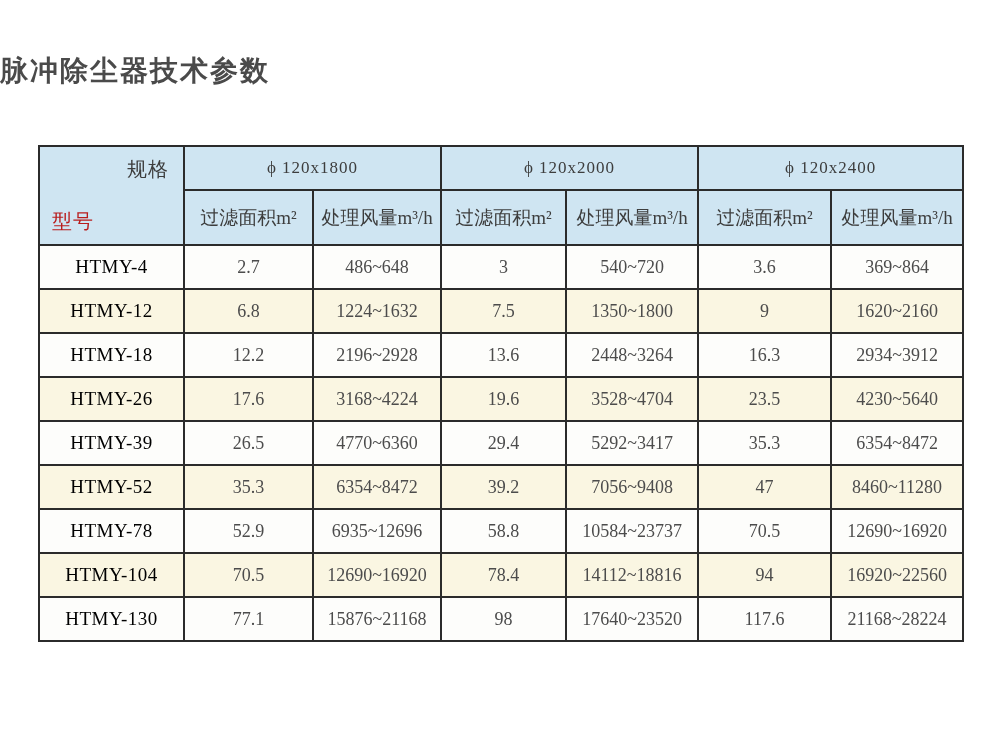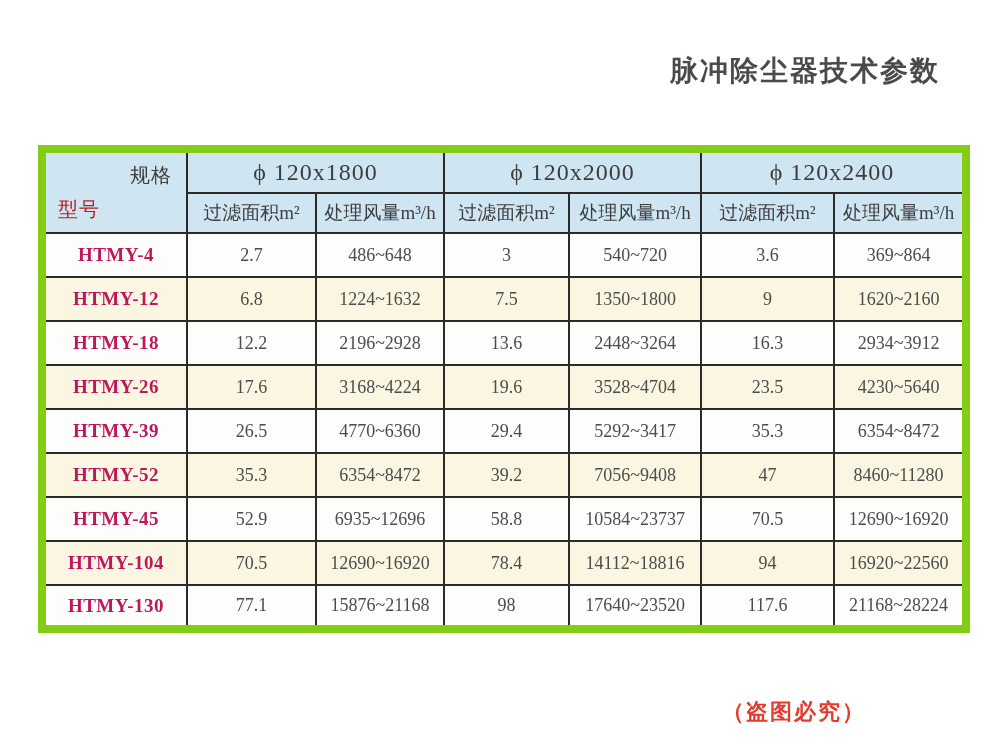--- a/index.html
+++ b/index.html
@@ -8,48 +8,48 @@
     background: #ffffff;
     font-family: "Liberation Serif", "DejaVu Serif", serif;
     overflow: hidden;
     position: relative;
   }
   .page { position: relative; width: 1000px; height: 750px; }
 
   .title {
     position: absolute;
     top: 52px; left: 0; width: 940px;
-    text-align: right;
+    text-align: left;
     font-size: 28px;
     font-weight: bold;
     color: #4a4a4a;
     letter-spacing: 2px;
   }
 
   table.spec-table {
     position: absolute;
     left: 38px; top: 145px;
     width: 924px;
     border-collapse: collapse;
     table-layout: fixed;
-    border: 8px solid #84cc16;
+    border: 1px solid #84cc16;
   }
   .spec-table th, .spec-table td {
     border: 2px solid #2b2b2b;
     text-align: center;
     vertical-align: middle;
     overflow: hidden;
   }
   .spec-table thead th, .spec-table td.corner {
     background: #cfe5f2;
     font-weight: normal;
     color: #3d3d3d;
   }
-  tr.group-row th { height: 44px; font-size: 24px; letter-spacing: 1px; }
-  tr.sub-row th   { height: 40px; font-size: 19px; }
+  tr.group-row th { height: 44px; font-size: 17px; letter-spacing: 1px; }
+  tr.sub-row th   { height: 55px; font-size: 19px; }
 
   td.corner {
     position: relative;
     background-image: linear-gradient(to bottom right,
       transparent calc(50% - 1.5px),
       #2b2b2b calc(50% - 1.5px),
       #2b2b2b calc(50% + 1.5px),
       transparent calc(50% + 1.5px));
   }
   .corner-spec {
@@ -57,21 +57,21 @@
     font-size: 20px; color: #3d3d3d; letter-spacing: 1px;
   }
   .corner-model {
     position: absolute; bottom: 9px; left: 12px;
     font-size: 20px; color: #b91c1c; letter-spacing: 1px;
   }
 
   tbody tr { height: 44px; background: #fdfdfb; }
   tbody tr:nth-child(even) { background: #faf6e2; }
   tbody td { font-size: 18px; color: #4c4c4c; }
-  tbody td.model { font-size: 19px; font-weight: bold; color: #be185d; letter-spacing: 0.5px; }
+  tbody td.model { font-size: 19px; font-weight: normal; color: #000000; letter-spacing: 0.5px; }
 
   .notice {
     position: absolute;
     top: 697px; left: 722px;
     font-size: 22px;
     font-weight: bold;
     color: #e73a2e;
     letter-spacing: 2px;
     font-family: "Liberation Sans", "DejaVu Sans", sans-serif;
   }
@@ -161,21 +161,21 @@
       <tr>
         <td class="model">HTMY-52</td>
         <td>35.3</td>
         <td>6354~8472</td>
         <td>39.2</td>
         <td>7056~9408</td>
         <td>47</td>
         <td>8460~11280</td>
       </tr>
       <tr>
-        <td class="model">HTMY-45</td>
+        <td class="model">HTMY-78</td>
         <td>52.9</td>
         <td>6935~12696</td>
         <td>58.8</td>
         <td>10584~23737</td>
         <td>70.5</td>
         <td>12690~16920</td>
       </tr>
       <tr>
         <td class="model">HTMY-104</td>
         <td>70.5</td>
@@ -190,15 +190,14 @@
         <td>77.1</td>
         <td>15876~21168</td>
         <td>98</td>
         <td>17640~23520</td>
         <td>117.6</td>
         <td>21168~28224</td>
       </tr>
     </tbody>
   </table>
 
-  <div class="notice">（盗图必究）</div>
 
 </div>
 
 </body></html>

